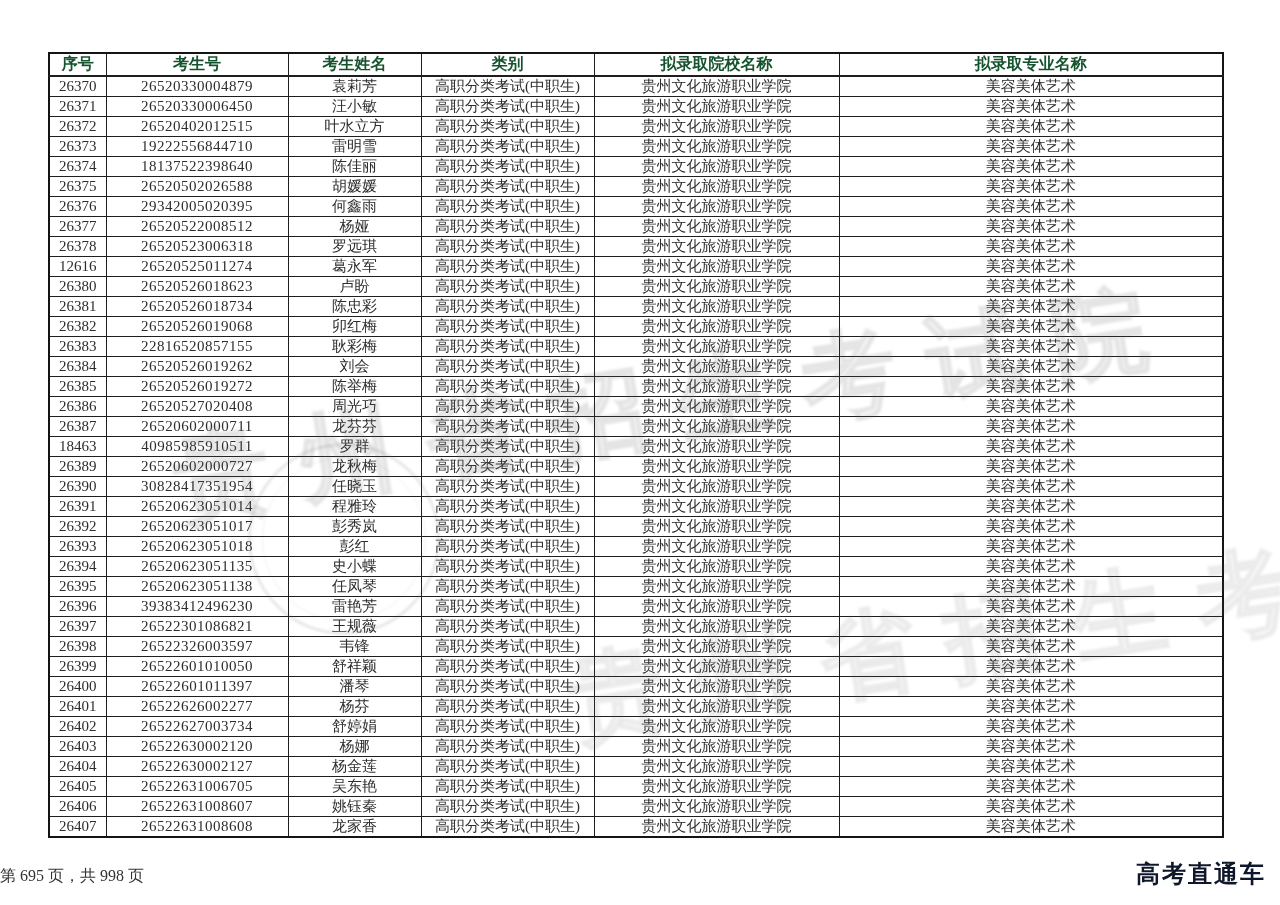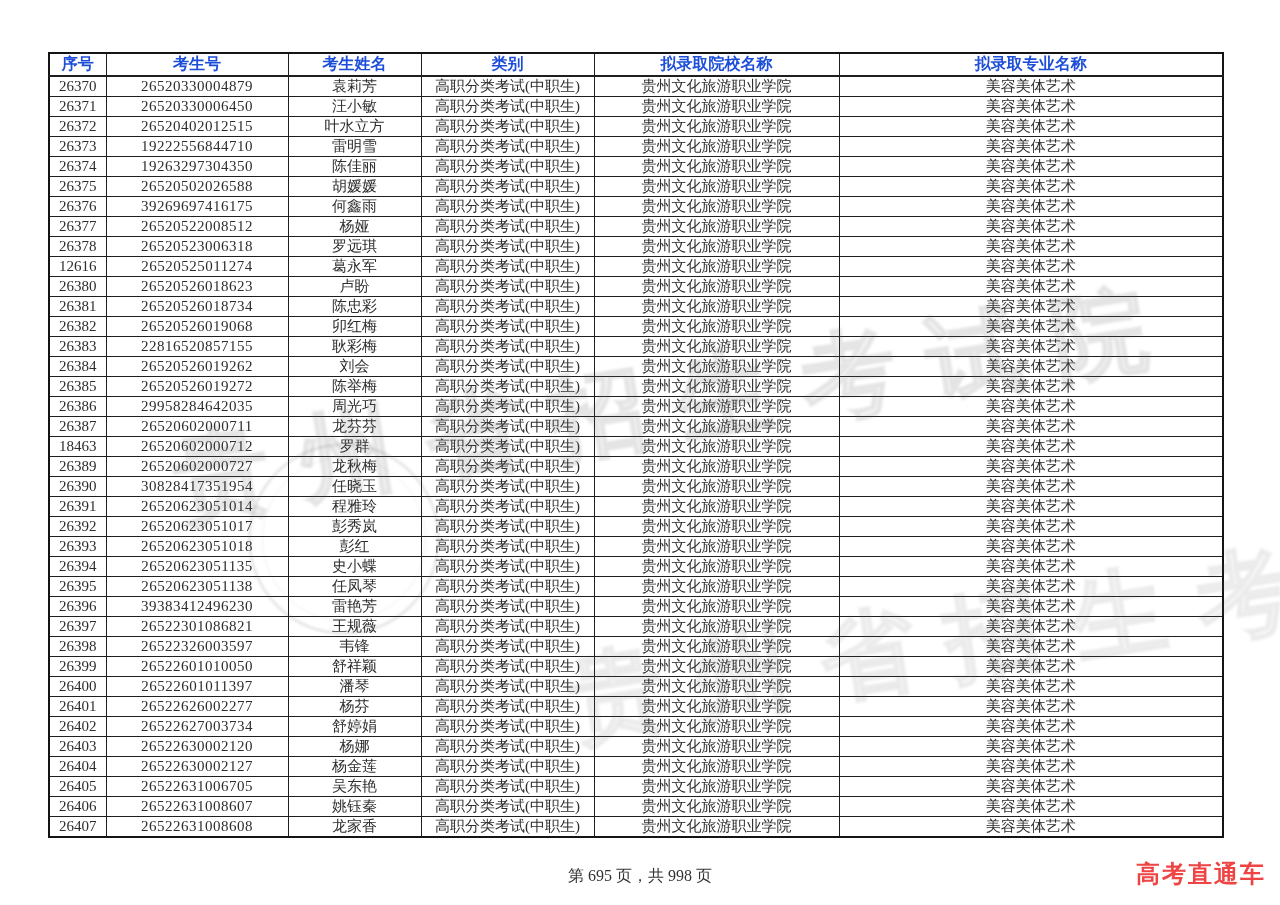--- a/index.html
+++ b/index.html
@@ -25,21 +25,21 @@
     border: 1px solid #1e1e1e;
     text-align: center;
     vertical-align: middle;
     padding: 0 2px;
     white-space: nowrap;
     overflow: hidden;
   }
   th {
     font-size: 16px;
     font-weight: bold;
-    color: #1d4ed8;
+    color: #14532d;
     height: 23px;
     border-bottom-width: 2px;
     margin-left: 45px;
   }
   td {
     font-size: 15px;
     color: #2d2d2d;
     height: 19.4px;
   }
   td.c-id { letter-spacing: 0.5px; }
@@ -70,31 +70,30 @@
     width: 164px; height: 164px;
     border: 1px solid rgba(95, 95, 95, 0.10);
     border-radius: 50%;
     filter: blur(1px);
   }
 
   .footer-pageinfo {
     position: absolute;
     left: 0; top: 866px;
     width: 100%;
-    text-align: center;
     font-size: 16px;
     color: #333333;
   }
   .brand-mark {
     position: absolute;
     top: 858px; right: 14px;
     font-size: 24px;
     font-weight: 600;
     letter-spacing: 2px;
-    color: #ef4444;
+    color: #0f172a;
     font-family: "Liberation Sans", "DejaVu Sans", sans-serif;
   }
 </style>
 </head>
 <body>
 
 <div class="page">
 
   <table class="admissions">
     <colgroup>
@@ -143,37 +142,37 @@
         <tr>
           <td class="c-no">26373</td>
           <td class="c-id">19222556844710</td>
           <td class="c-name">雷明雪</td>
           <td class="c-cat">高职分类考试(中职生)</td>
           <td class="c-college">贵州文化旅游职业学院</td>
           <td class="c-major">美容美体艺术</td>
         </tr>
         <tr>
           <td class="c-no">26374</td>
-          <td class="c-id">19263297304350</td>
+          <td class="c-id">18137522398640</td>
           <td class="c-name">陈佳丽</td>
           <td class="c-cat">高职分类考试(中职生)</td>
           <td class="c-college">贵州文化旅游职业学院</td>
           <td class="c-major">美容美体艺术</td>
         </tr>
         <tr>
           <td class="c-no">26375</td>
           <td class="c-id">26520502026588</td>
           <td class="c-name">胡媛媛</td>
           <td class="c-cat">高职分类考试(中职生)</td>
           <td class="c-college">贵州文化旅游职业学院</td>
           <td class="c-major">美容美体艺术</td>
         </tr>
         <tr>
           <td class="c-no">26376</td>
-          <td class="c-id">39269697416175</td>
+          <td class="c-id">29342005020395</td>
           <td class="c-name">何鑫雨</td>
           <td class="c-cat">高职分类考试(中职生)</td>
           <td class="c-college">贵州文化旅游职业学院</td>
           <td class="c-major">美容美体艺术</td>
         </tr>
         <tr>
           <td class="c-no">26377</td>
           <td class="c-id">26520522008512</td>
           <td class="c-name">杨娅</td>
           <td class="c-cat">高职分类考试(中职生)</td>
@@ -239,37 +238,37 @@
         <tr>
           <td class="c-no">26385</td>
           <td class="c-id">26520526019272</td>
           <td class="c-name">陈举梅</td>
           <td class="c-cat">高职分类考试(中职生)</td>
           <td class="c-college">贵州文化旅游职业学院</td>
           <td class="c-major">美容美体艺术</td>
         </tr>
         <tr>
           <td class="c-no">26386</td>
-          <td class="c-id">29958284642035</td>
+          <td class="c-id">26520527020408</td>
           <td class="c-name">周光巧</td>
           <td class="c-cat">高职分类考试(中职生)</td>
           <td class="c-college">贵州文化旅游职业学院</td>
           <td class="c-major">美容美体艺术</td>
         </tr>
         <tr>
           <td class="c-no">26387</td>
           <td class="c-id">26520602000711</td>
           <td class="c-name">龙芬芬</td>
           <td class="c-cat">高职分类考试(中职生)</td>
           <td class="c-college">贵州文化旅游职业学院</td>
           <td class="c-major">美容美体艺术</td>
         </tr>
         <tr>
           <td class="c-no">18463</td>
-          <td class="c-id">26520602000712</td>
+          <td class="c-id">40985985910511</td>
           <td class="c-name">罗群</td>
           <td class="c-cat">高职分类考试(中职生)</td>
           <td class="c-college">贵州文化旅游职业学院</td>
           <td class="c-major">美容美体艺术</td>
         </tr>
         <tr>
           <td class="c-no">26389</td>
           <td class="c-id">26520602000727</td>
           <td class="c-name">龙秋梅</td>
           <td class="c-cat">高职分类考试(中职生)</td>

